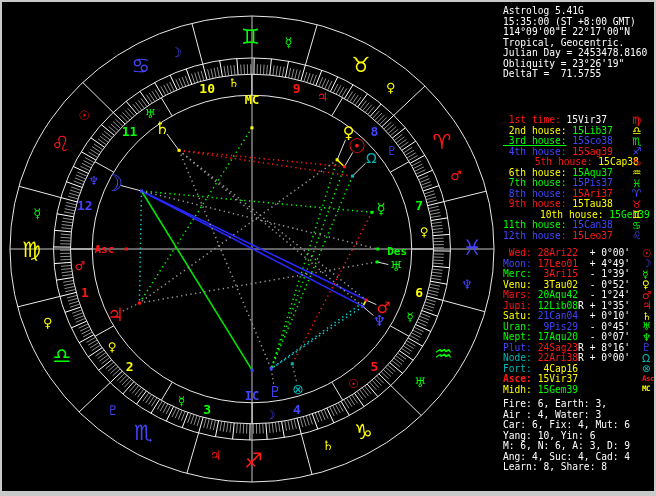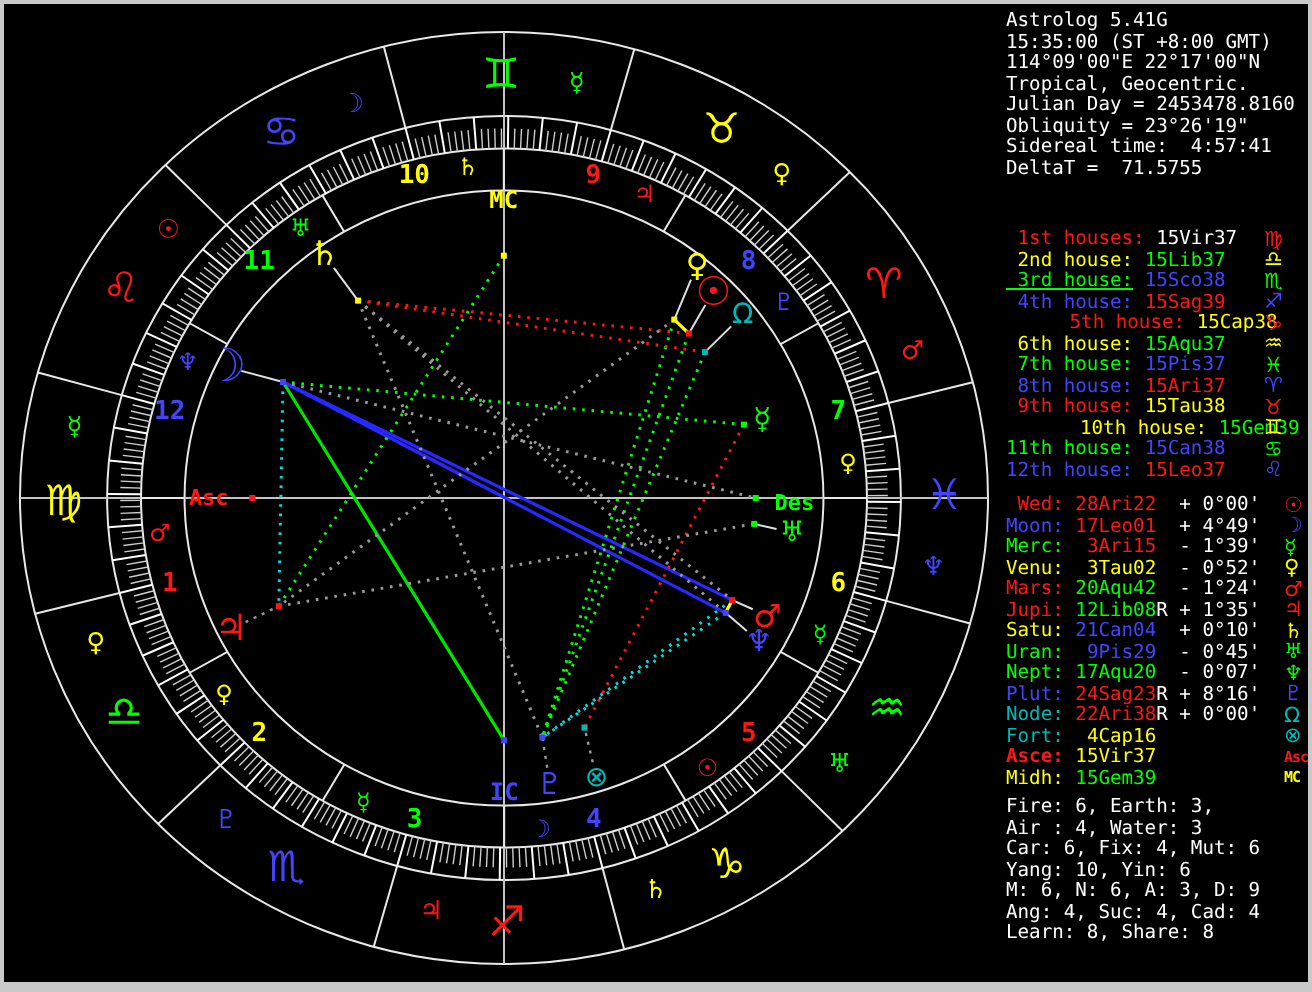--- a/index.html
+++ b/index.html
@@ -526,25 +526,24 @@
       <text x="250.0878106514056" y="393.7899756527969" fill="#4444ff" font-size="12" text-anchor="middle" dominant-baseline="central" class="axtxt">IC</text>
     </svg>
   <div id="panel">
     <div class="blk" id="blk-header" style="top:4px">
         <div class="ln"><span style="color: rgb(255, 255, 255);">Astrolog 5.41G</span></div>
         <div class="ln"><span style="color: rgb(255, 255, 255);">15:35:00 (ST +8:00 GMT)</span></div>
         <div class="ln"><span style="color: rgb(255, 255, 255);">114°09'00"E 22°17'00"N</span></div>
         <div class="ln"><span style="color: rgb(255, 255, 255);">Tropical, Geocentric.</span></div>
         <div class="ln"><span style="color: rgb(255, 255, 255);">Julian Day = 2453478.8160</span></div>
         <div class="ln"><span style="color: rgb(255, 255, 255);">Obliquity = 23°26'19"</span></div>
-        <div class="ln"><span style="color: rgb(255, 255, 255);">Sidereal time:  4:57:41</span></div>
         <div class="ln"><span style="color: rgb(255, 255, 255);">DeltaT =  71.5755</span></div>
       </div>
     <div class="blk" id="blk-houses" style="top:113px">
-        <div class="ln"><span style="color: rgb(255, 22, 22);"> 1st houses:</span><span> </span><span style="color: rgb(255, 255, 255);">15Vir37</span><span class="gly" style="color: rgb(255, 22, 22); left: 129px;">♍</span></div>
+        <div class="ln"><span style="color: rgb(255, 22, 22);"> 1st time:</span><span> </span><span style="color: rgb(255, 255, 255);">15Vir37</span><span class="gly" style="color: rgb(255, 22, 22); left: 129px;">♍</span></div>
         <div class="ln"><span style="color: rgb(255, 255, 0);"> 2nd house:</span><span> </span><span style="color: rgb(0, 255, 0);">15Lib37</span><span class="gly" style="color: rgb(255, 255, 0); left: 129px;">♎</span></div>
         <div class="ln"><span style="color: rgb(0, 255, 0); text-decoration: underline;"> 3rd house:</span><span> </span><span style="color: rgb(68, 68, 255);">15Sco38</span><span class="gly" style="color: rgb(0, 255, 0); left: 129px;">♏</span></div>
         <div class="ln"><span style="color: rgb(68, 68, 255);"> 4th house:</span><span> </span><span style="color: rgb(255, 22, 22);">15Sag39</span><span class="gly" style="color: rgb(68, 68, 255); left: 129px;">♐</span></div>
         <div class="ln"><span style="color: rgb(255, 22, 22); margin-left: 26px;"> 5th house:</span><span> </span><span style="color: rgb(255, 255, 0);">15Cap38</span><span class="gly" style="color: rgb(255, 22, 22); left: 129px;">♑</span></div>
         <div class="ln"><span style="color: rgb(255, 255, 0);"> 6th house:</span><span> </span><span style="color: rgb(0, 255, 0);">15Aqu37</span><span class="gly" style="color: rgb(255, 255, 0); left: 129px;">♒</span></div>
         <div class="ln"><span style="color: rgb(0, 255, 0);"> 7th house:</span><span> </span><span style="color: rgb(68, 68, 255);">15Pis37</span><span class="gly" style="color: rgb(0, 255, 0); left: 129px;">♓</span></div>
         <div class="ln"><span style="color: rgb(68, 68, 255);"> 8th house:</span><span> </span><span style="color: rgb(255, 22, 22);">15Ari37</span><span class="gly" style="color: rgb(68, 68, 255); left: 129px;">♈</span></div>
         <div class="ln"><span style="color: rgb(255, 22, 22);"> 9th house:</span><span> </span><span style="color: rgb(255, 255, 0);">15Tau38</span><span class="gly" style="color: rgb(255, 22, 22); left: 129px;">♉</span></div>
         <div class="ln"><span style="color: rgb(255, 255, 0); margin-left: 37px;">10th house:</span><span> </span><span style="color: rgb(0, 255, 0);">15Gem39</span><span class="gly" style="color: rgb(255, 255, 0); left: 129px;">♊</span></div>
         <div class="ln"><span style="color: rgb(0, 255, 0);">11th house:</span><span> </span><span style="color: rgb(68, 68, 255);">15Can38</span><span class="gly" style="color: rgb(0, 255, 0); left: 129px;">♋</span></div>

